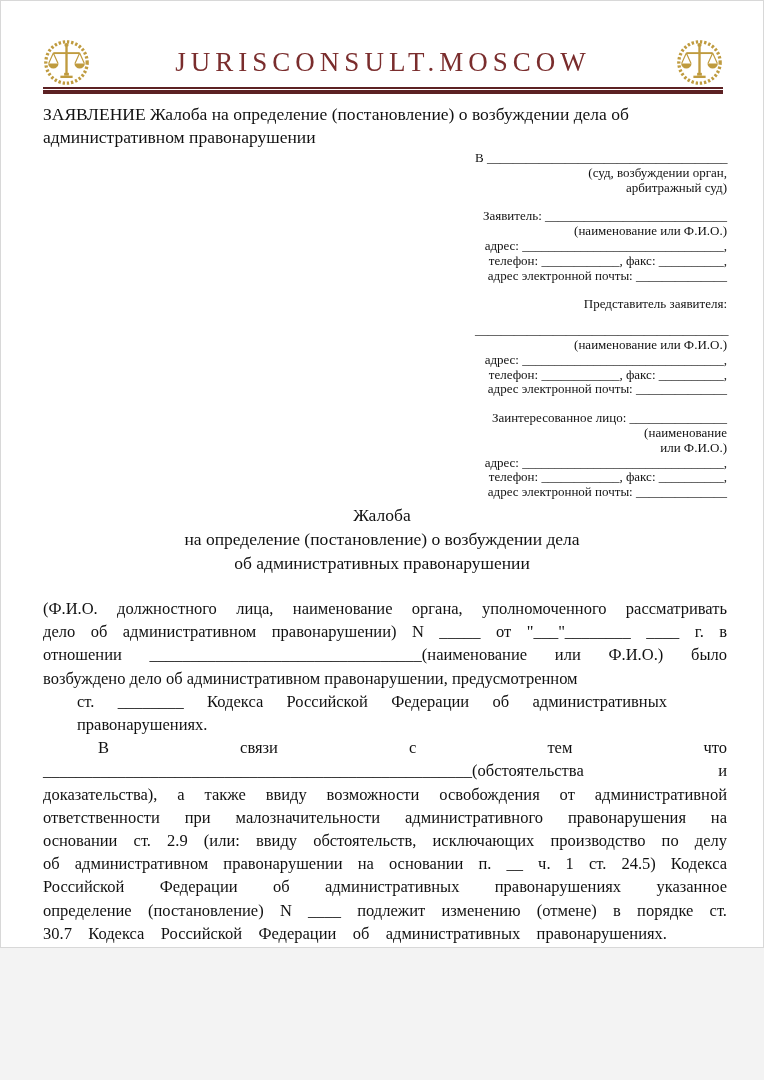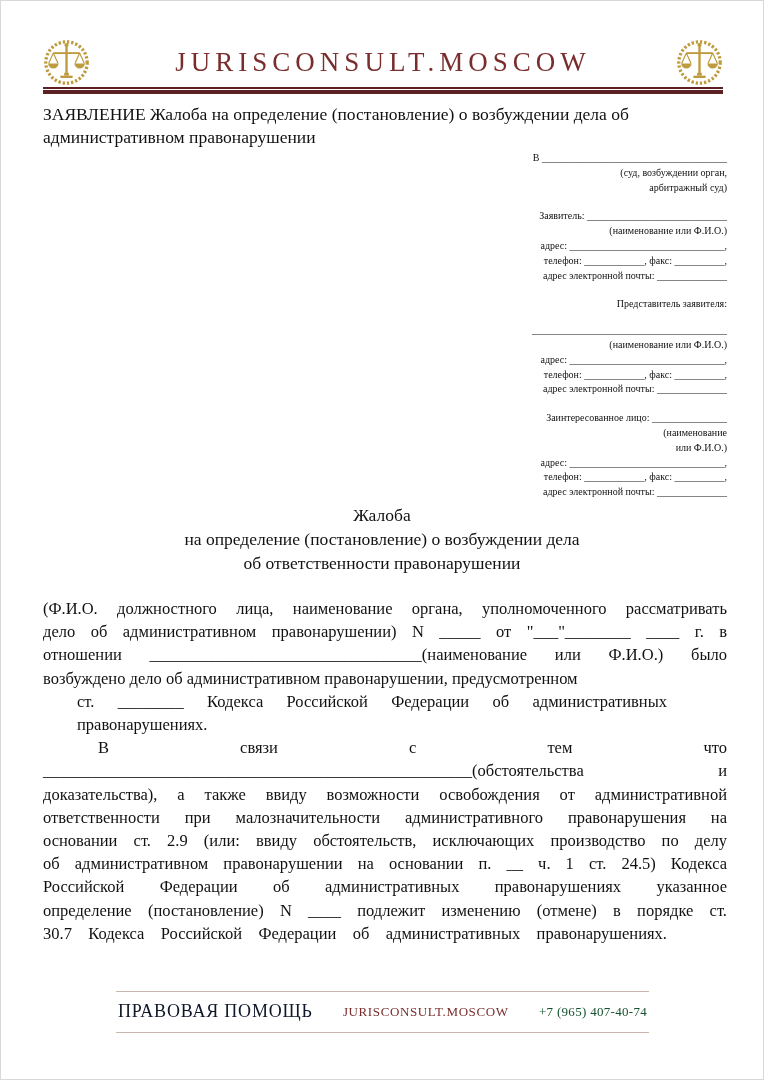--- a/index.html
+++ b/index.html
@@ -1,35 +1,35 @@
 <!DOCTYPE html>
 <html><head>
 <meta charset="utf-8">
 <style>
   html,body { margin:0; padding:0; background:#f3f3f3; }
   .page {
-    position:relative; width:764px; height:1080px; margin:0 auto;
+    position:relative; width:764px; height:948px; margin:0 auto;
     background:#ffffff; border:1px solid #d8d8d8; box-sizing:border-box;
     font-family:"Liberation Serif", serif; color:#111;
     overflow:hidden;
   }
   
   .hdr { position:absolute; top:38px; left:42px; right:40px;
          display:flex; align-items:center; justify-content:space-between; }
   .brand { font-size:27px; letter-spacing:5px; color:#7a2d2d; font-weight:500; white-space:nowrap; }
   .logo { width:47px; height:47px; flex:0 0 auto; }
   .hdr-rule { position:absolute; top:86px; left:42px; right:40px; }
   .hdr-rule .thin { height:2px; background:#5c2123; }
   .hdr-rule .thick { height:4px; background:#5c2123; margin-top:1px; }
   
   .doc-title { position:absolute; top:102px; left:42px; width:648px;
                font-size:17.5px; line-height:23px; font-weight:400; margin:0; }
   
   .addr { position:absolute; top:150px; right:36px; width:252px;
-          font-size:10px; line-height:14.8px; text-align:right; }
+          font-size:13px; line-height:14.8px; text-align:right; }
   .a-line { white-space:nowrap; }
   .a-gap { height:14px; }
   .a-gap.small { height:11px; }
   
   .heading { position:absolute; top:502px; left:0; right:0; text-align:center;
              font-size:17.5px; line-height:24px; }
   
   .body { position:absolute; top:596px; left:42px; right:36px;
           font-size:16.5px; line-height:23.2px; }
   .bl { text-align:justify; text-align-last:justify; }
@@ -117,21 +117,21 @@
     <div class="a-line">(наименование</div>
     <div class="a-line">или Ф.И.О.)</div>
     <div class="a-line">адрес: _______________________________,</div>
     <div class="a-line">телефон: ____________, факс: __________,</div>
     <div class="a-line">адрес электронной почты: ______________</div>
   </div>
 
   <div class="heading">
     <div>Жалоба</div>
     <div>на определение (постановление) о возбуждении дела</div>
-    <div>об ответственности правонарушении</div>
+    <div>об административных правонарушении</div>
   </div>
 
   <div class="body">
     <div class="bl">(Ф.И.О. должностного лица, наименование органа, уполномоченного рассматривать</div>
     <div class="bl">дело об административном правонарушении) N _____ от "___"________ ____ г. в</div>
     <div class="bl">отношении _________________________________(наименование или Ф.И.О.) было</div>
     <div class="bl noj">возбуждено дело об административном правонарушении, предусмотренном</div>
     <div class="bl ml55 mr60">ст. ________ Кодекса Российской Федерации об административных</div>
     <div class="bl ml55 noj">правонарушениях.</div>
     <div class="bl ind">В связи с тем что</div>

